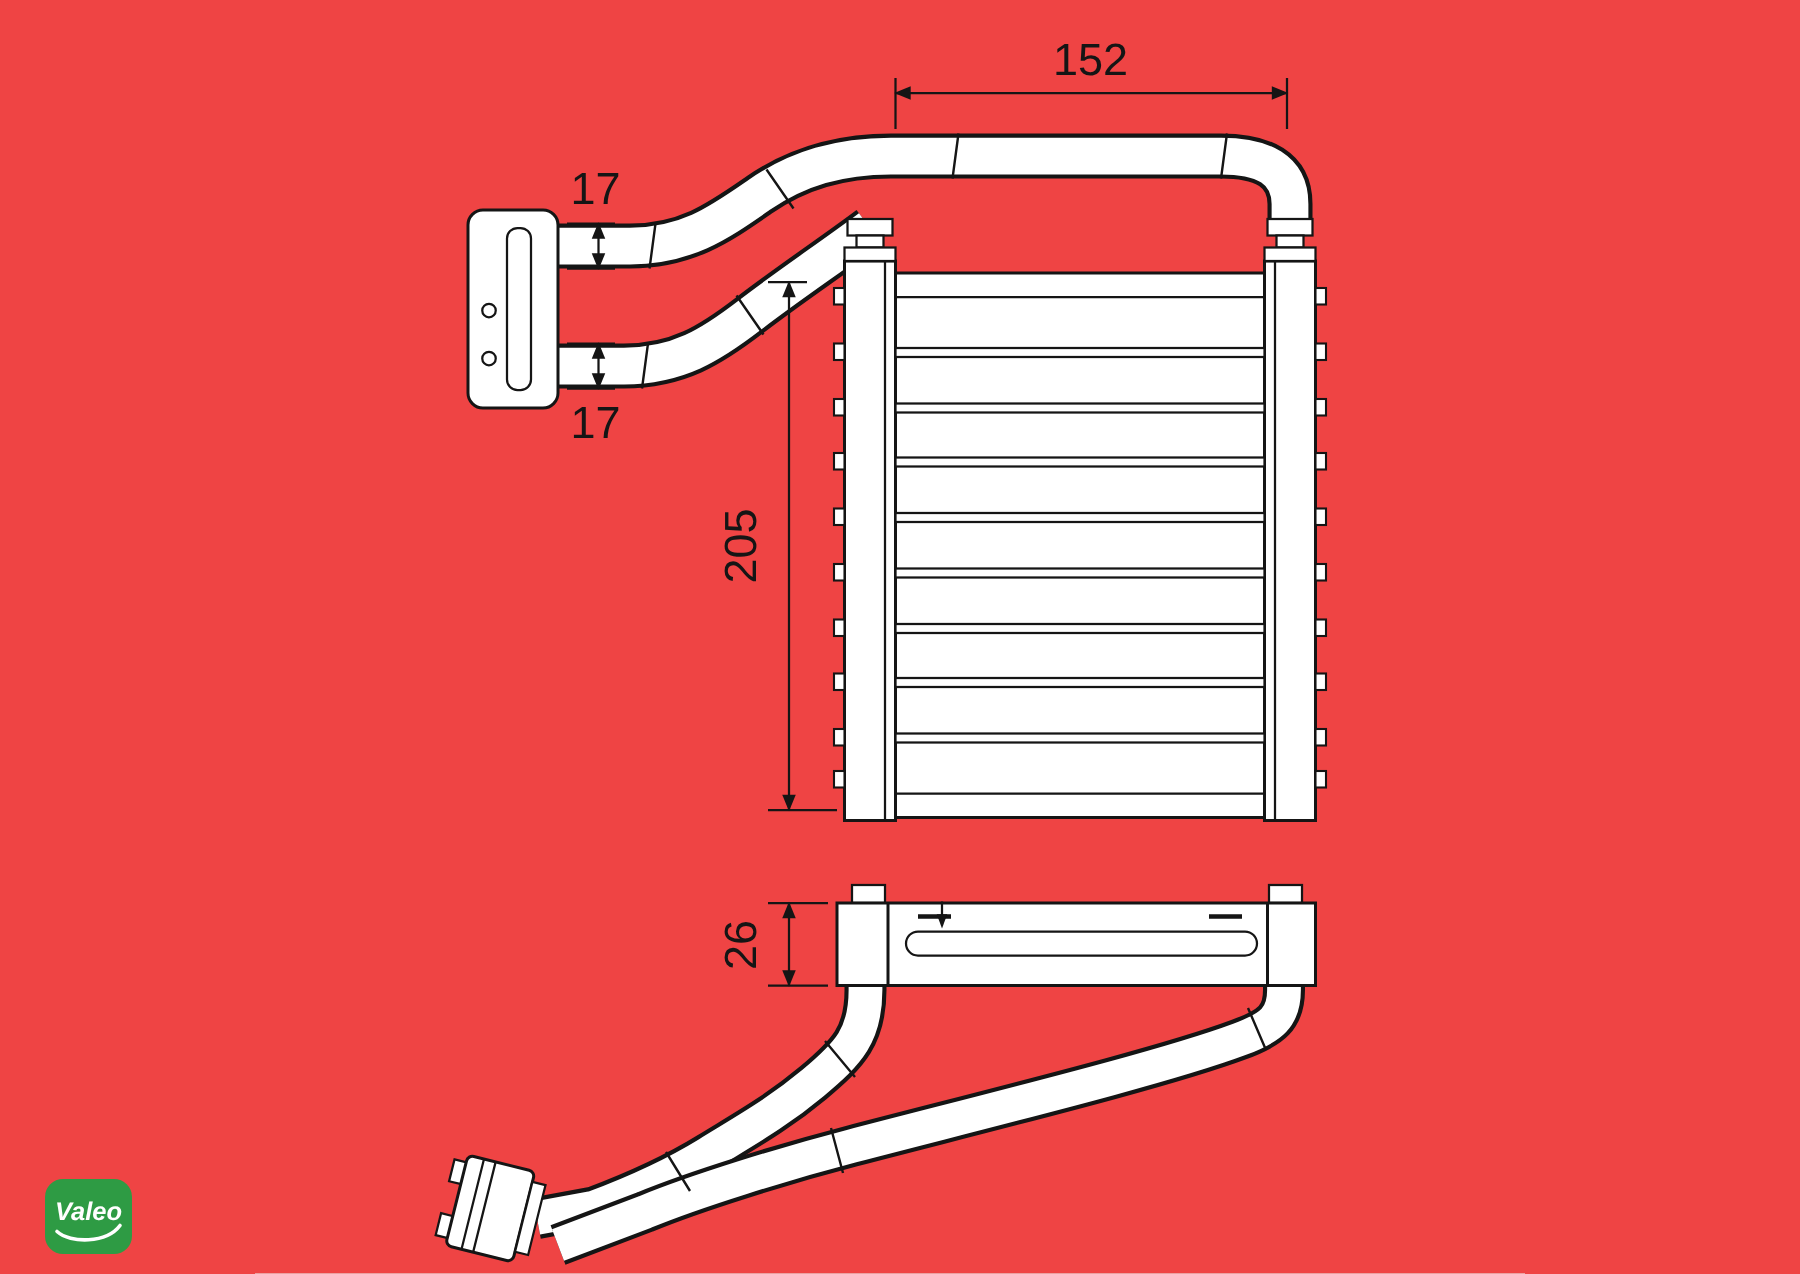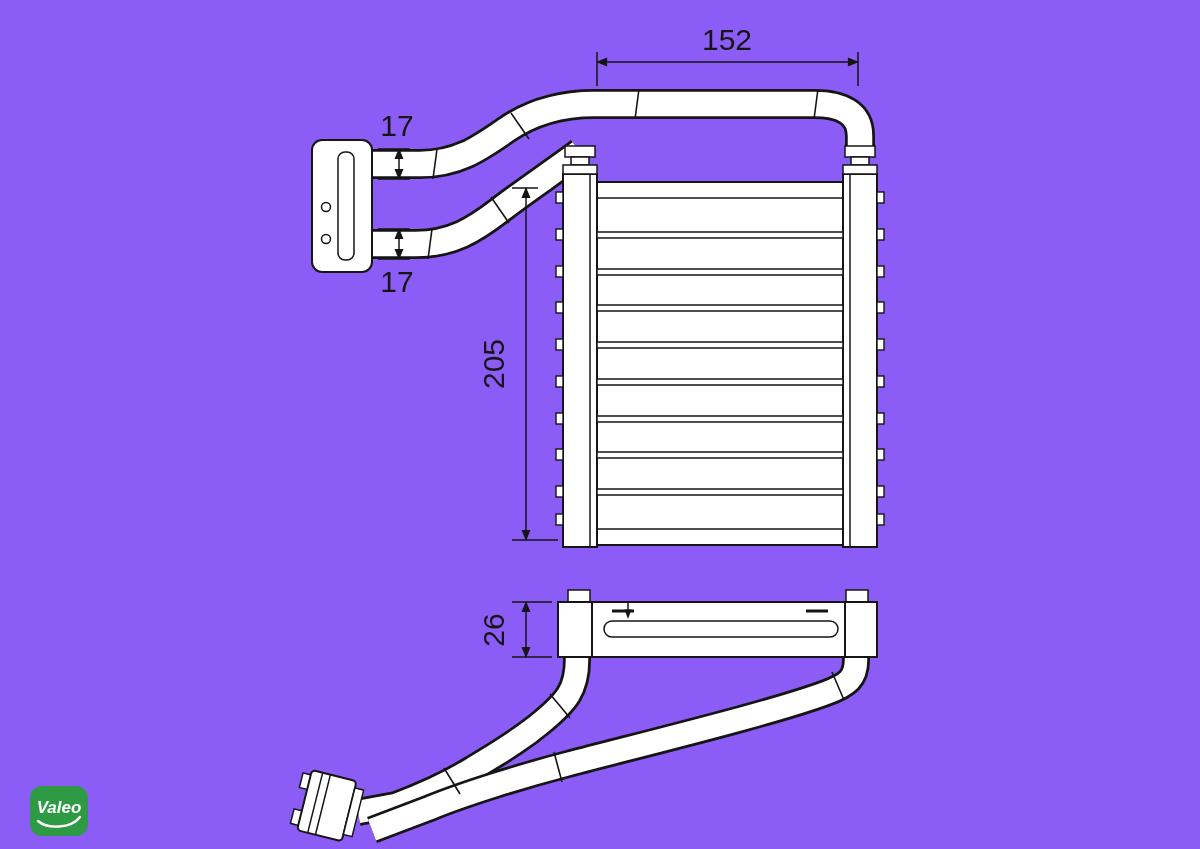--- a/index.html
+++ b/index.html
@@ -1,17 +1,17 @@
 <!DOCTYPE html>
 <html><head>
 <meta charset="utf-8">
 <style>
   html,body{margin:0;padding:0;background:#e9e9e9;}
   .canvas{
-    width:1200px;height:849px;background:#8b5cf6;position:relative;
+    width:1200px;height:849px;background:#ef4444;position:relative;
     font-family:"Liberation Sans", sans-serif;overflow:hidden;margin:0 auto;
   }
   svg{position:absolute;inset:0;}
   .fw   {fill:#ffffff;stroke:#151515;stroke-width:2;}
   .fw15 {fill:#ffffff;stroke:#151515;stroke-width:1.5;}
   .ln   {fill:none;stroke:#151515;stroke-width:2;}
   .ln15 {fill:none;stroke:#151515;stroke-width:1.5;}
   .pipe-o{fill:none;stroke:#151515;stroke-linecap:butt;}
   .pipe-i{fill:none;stroke:#ffffff;stroke-linecap:butt;}
   .tick {fill:none;stroke:#151515;stroke-width:1.6;}

